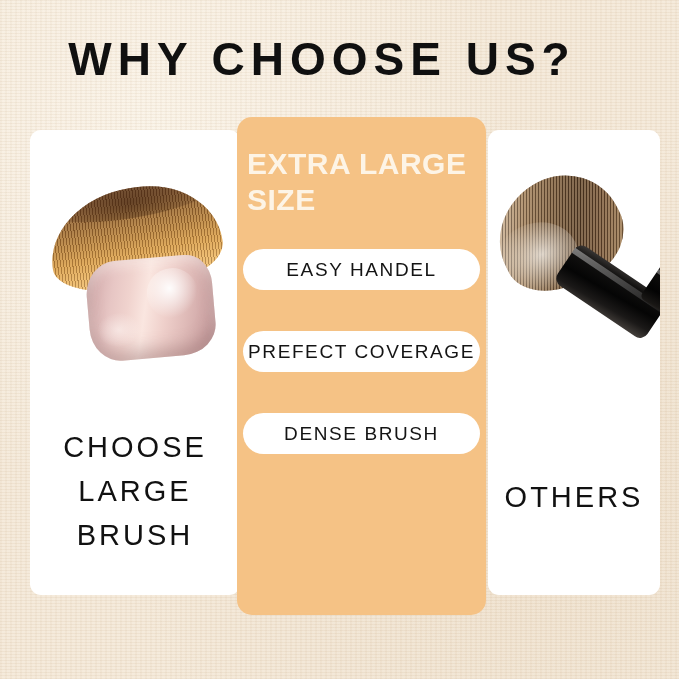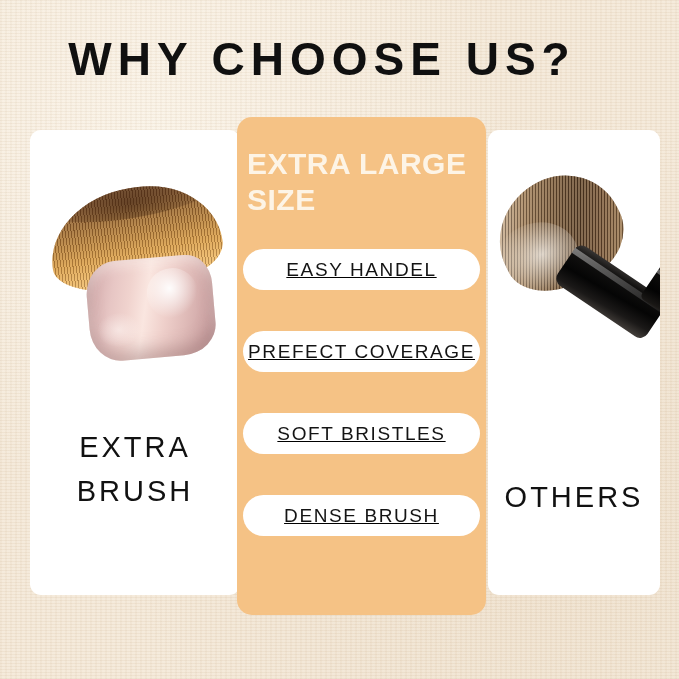--- a/index.html
+++ b/index.html
@@ -79,21 +79,20 @@
     color:#fdf4e6;
     letter-spacing:0.5px;
     line-height:36px;
   }
 
   
   #pill-list {
     position:absolute;
     left:6px; top:132px;
     width:237px;
-    text-decoration:underline;
   }
   .pill {
     height:41px;
     margin-bottom:41px;
     background:#ffffff;
     border-radius:21px;
     display:flex;
     align-items:center;
     justify-content:center;
   }
@@ -295,21 +294,22 @@
 <div id="title">WHY CHOOSE US?</div>
 
 <div id="panel-left" class="panel-white">
 
   <div id="brush-kabuki">
     <div class="kabuki-bristles"></div>
     <div class="kabuki-handle"></div>
   </div>
 
   <div id="label-left" class="panel-label">
-    <div>EXTRA</div>
+    <div>CHOOSE</div>
+    <div>LARGE</div>
     <div>BRUSH</div>
   </div>
 
 </div>
 
 <div id="panel-right" class="panel-white">
 
   <div id="brush-powder">
     <div class="powder-bristles"></div>
     <div class="powder-ferrule"></div>
@@ -325,20 +325,17 @@
   <div id="center-heading">EXTRA LARGE SIZE</div>
 
   <div id="pill-list">
     <div class="pill">
       <span class="pill-label">EASY HANDEL</span>
     </div>
     <div class="pill">
       <span class="pill-label">PREFECT COVERAGE</span>
     </div>
     <div class="pill">
-      <span class="pill-label">SOFT BRISTLES</span>
-    </div>
-    <div class="pill">
       <span class="pill-label">DENSE BRUSH</span>
     </div>
   </div>
 
 </div>
 
 </body></html>

